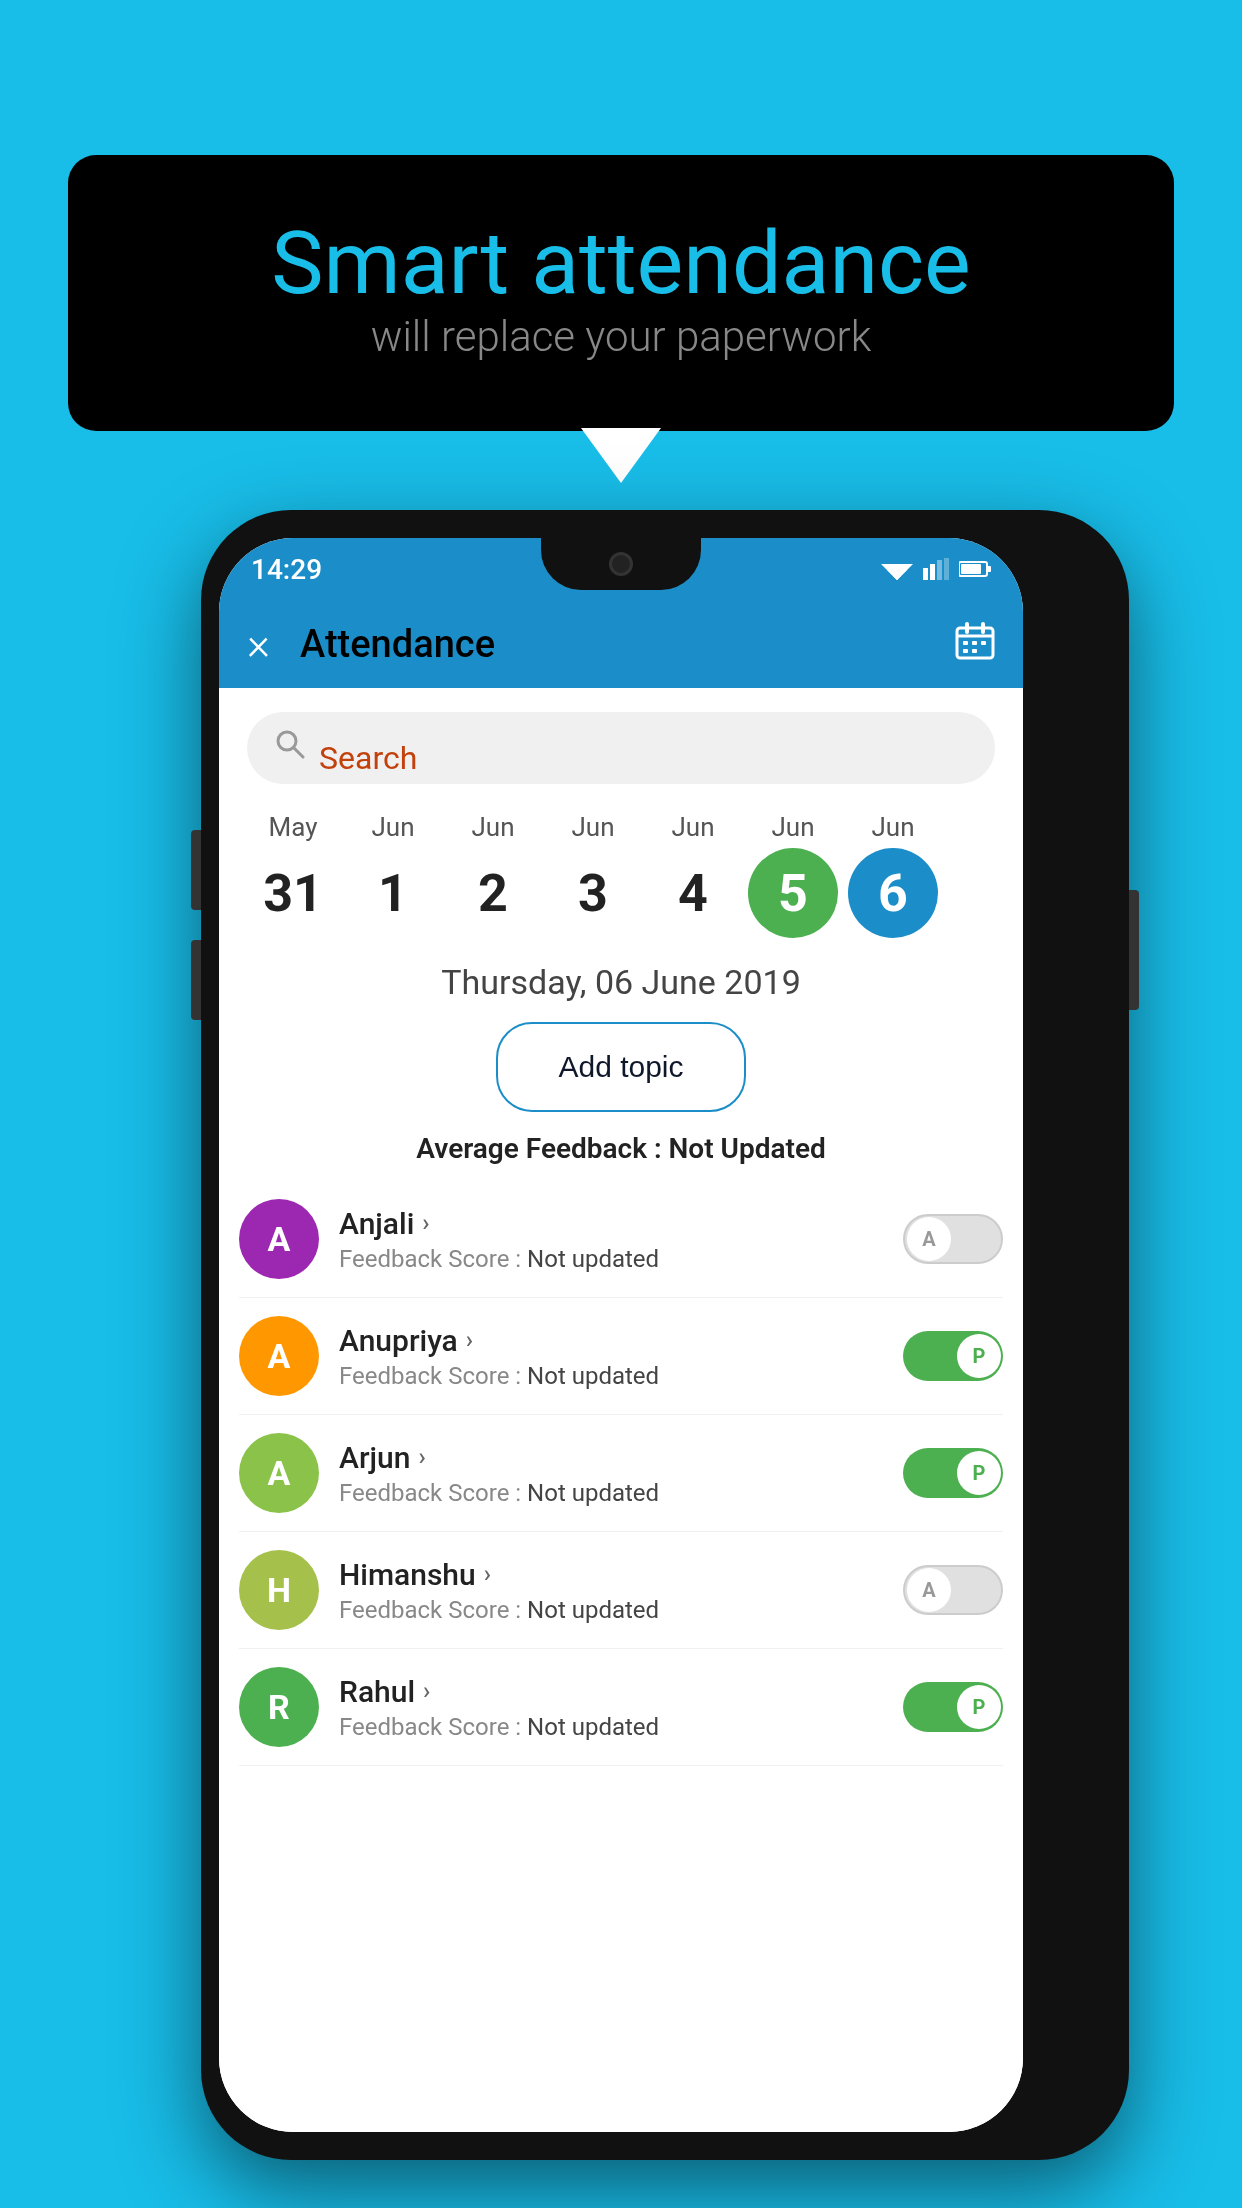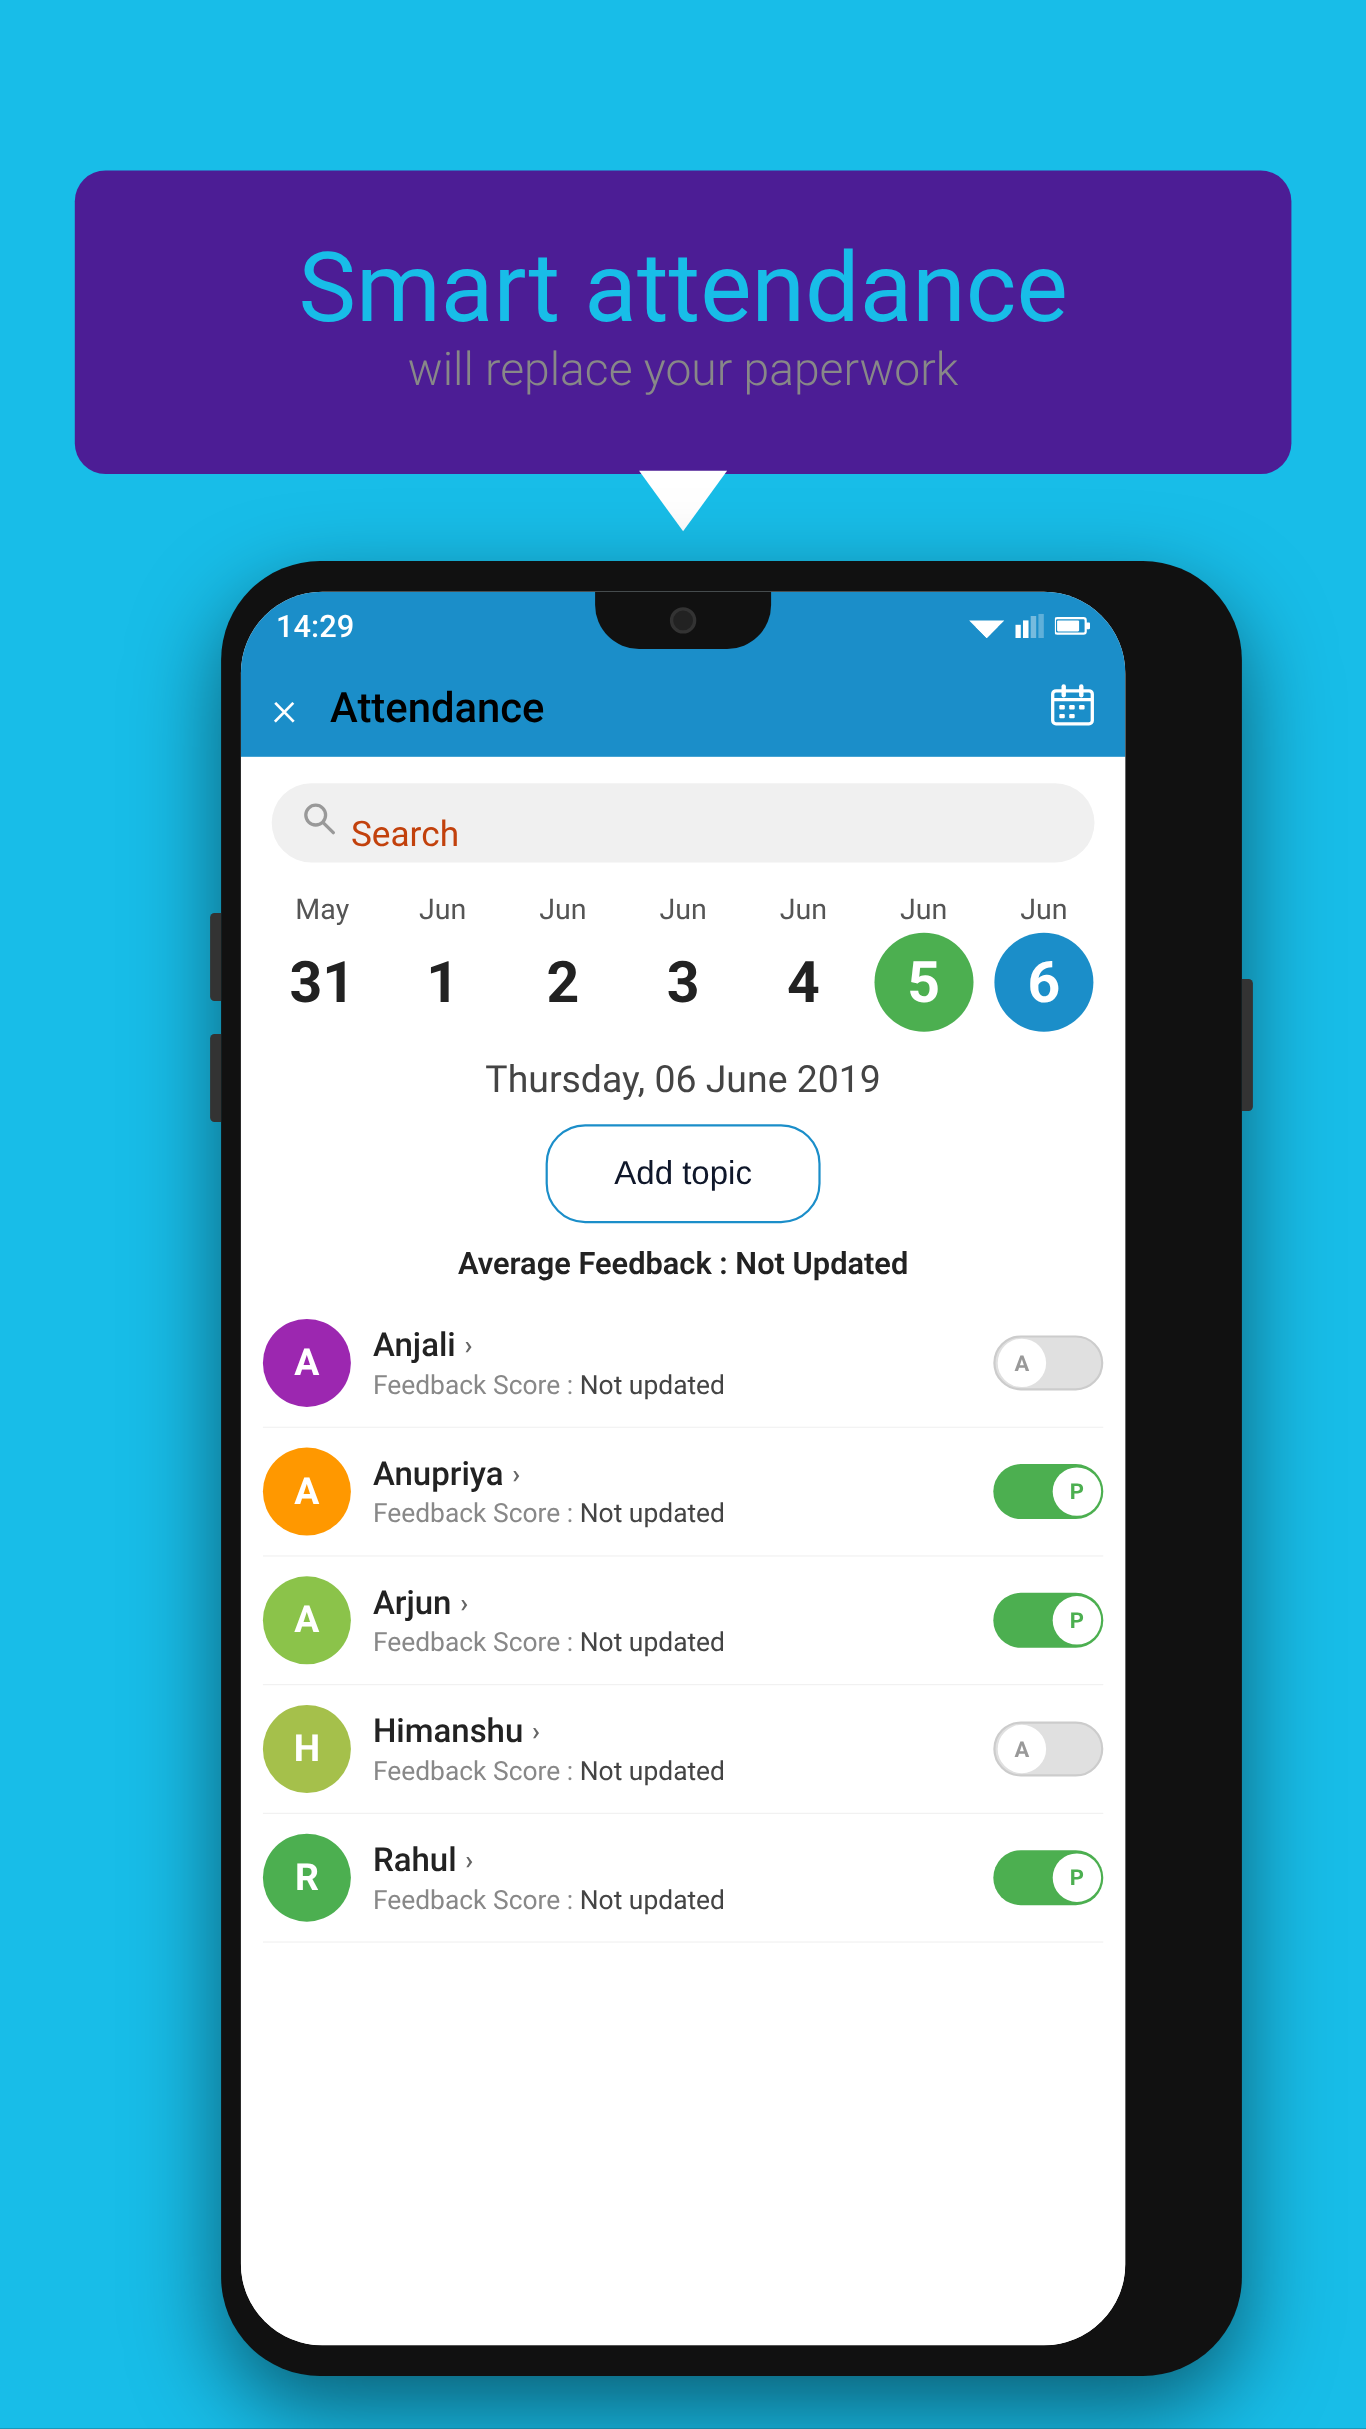--- a/index.html
+++ b/index.html
@@ -12,21 +12,21 @@
       overflow: hidden;
       position: relative;
     }
 
     
     .speech-bubble {
       position: absolute;
       top: 155px;
       left: 68px;
       width: 1106px;
-      background: #4c1d95;
+      background: #000000;
       border-radius: 28px;
       padding: 60px 80px 70px;
       text-align: center;
     }
     .speech-bubble::after {
       content: '';
       position: absolute;
       bottom: -52px;
       left: 50%;
       transform: translateX(-50%);
@@ -193,21 +193,21 @@
     }
     .search-input-text {
       font-size: 32px;
       color: #c2410c;
       margin-top: 20px;
     }
 
     
     .calendar-strip {
       display: flex;
-      justify-content: space-between;
+      justify-content: flex-start;
       padding: 28px 24px 0;
     }
     .cal-day {
       display: flex;
       flex-direction: column;
       align-items: center;
       width: 100px;
     }
     .cal-month {
       font-size: 26px;

